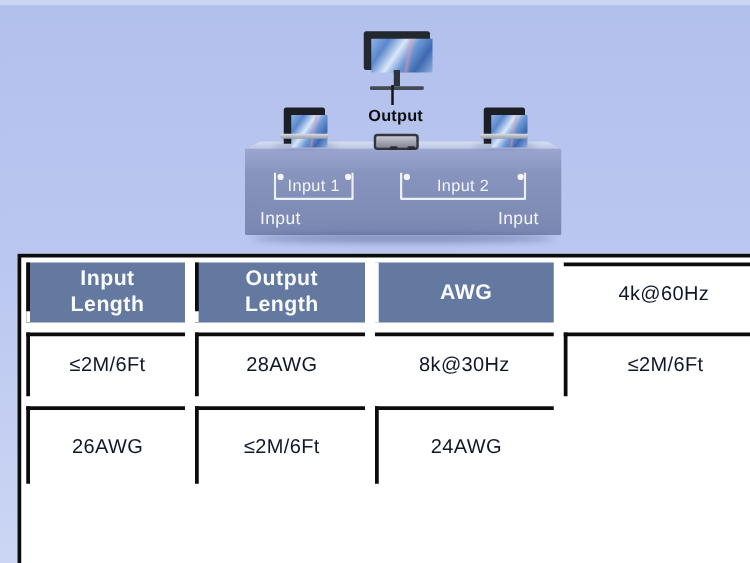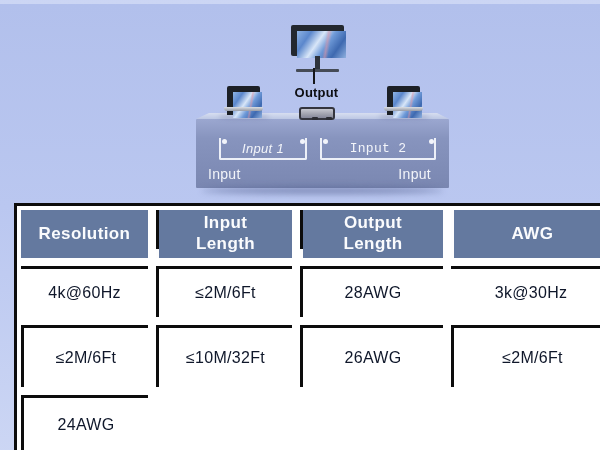--- a/index.html
+++ b/index.html
@@ -73,22 +73,22 @@
   .lap-shadow { position: absolute; top: 99px; width: 52px; height: 4px;
     background: rgba(90,100,145,.35); filter: blur(2px); border-radius: 50%; }
   .lap-shadow.ls-left { left: 202px; } .lap-shadow.ls-right { left: 362px; }
 
   
   .bracket {
     position: absolute; top: 122px; height: 22px;
     border: 2px solid #edf0f8; border-top: none; border-radius: 0 0 2px 2px;
     display: flex; align-items: center; justify-content: center;
   }
-  .bracket.b1 { left: 203px; width: 88px; font-style: italic; }
-  .bracket.b2 { left: 304px; width: 116px; font-family: Liberation Mono, monospace; }
+  .bracket.b1 { left: 203px; width: 64px; }
+  .bracket.b2 { left: 304px; width: 101px; }
   .bracket .dot { position: absolute; top: -3px; width: 5px; height: 5px;
     border-radius: 50%; background: #f2f4fa; }
   .dot.dl { left: -3.5px; } .dot.dr { right: -3.5px; }
   .bracket-label { font-size: 13px; font-weight: 500; color: #f3f5fa; letter-spacing: .3px; }
 
   .corner-label { position: absolute; top: 150px; font-size: 14px; font-weight: 500;
     color: #f2f4f9; letter-spacing: .3px; }
   .corner-label.cl-left { left: 192px; }
   .corner-label.cl-right { right: 177px; }
 
@@ -169,31 +169,29 @@
     <div class="dot dl"></div>
     <div class="dot dr"></div>
     <span class="bracket-label">Input 2</span>
   </div>
 
   <div class="corner-label cl-left">Input</div>
   <div class="corner-label cl-right">Input</div>
 </div>
 
 <div id="spec-table">
-  <div class="cell head c0">Resolution</div>
   <div class="cell head c1">Input
 Length</div>
   <div class="cell head c2">Output
 Length</div>
   <div class="cell head c3">AWG</div>
 
   <div class="cell body-row c0">4k@60Hz</div>
   <div class="cell body-row c1">≤2M/6Ft</div>
   <div class="cell body-row c3">28AWG</div>
 
-  <div class="cell body-row c0">3k@30Hz</div>
+  <div class="cell body-row c0">8k@30Hz</div>
   <div class="cell body-row c1">≤2M/6Ft</div>
-  <div class="cell body-row c2">≤10M/32Ft</div>
   <div class="cell body-row c3">26AWG</div>
 
   <div class="cell body-row c1">≤2M/6Ft</div>
   <div class="cell body-row c3">24AWG</div>
 </div>
 
 </body></html>

